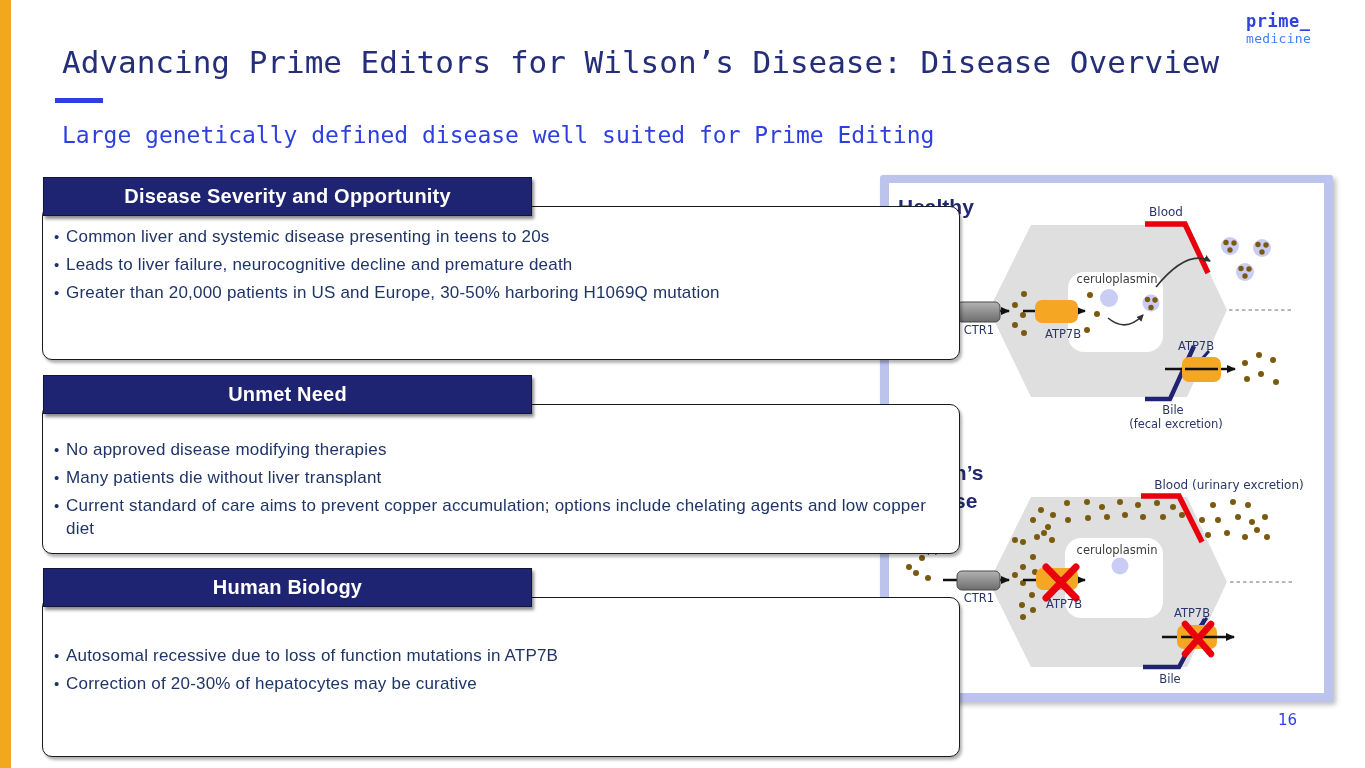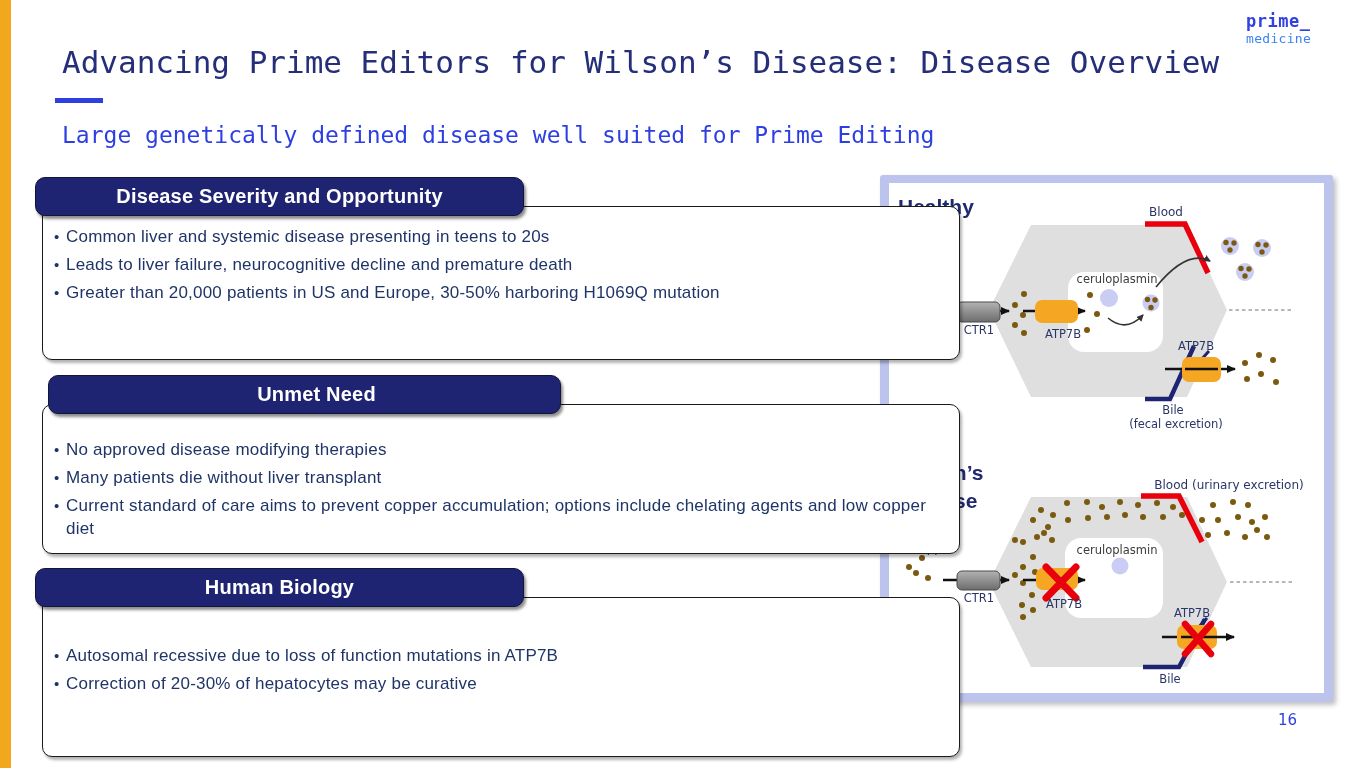--- a/index.html
+++ b/index.html
@@ -9,32 +9,32 @@
   .title{position:absolute;left:62px;top:44px;font-family:"DejaVu Sans Mono",monospace;
          font-size:31px;font-weight:500;color:#252e78;white-space:nowrap;}
   .title-dash{position:absolute;left:55px;top:98px;width:48px;height:5px;background:#2e3fe2;}
   .subtitle{position:absolute;left:62px;top:122px;font-family:"DejaVu Sans Mono",monospace;
             font-size:23px;color:#2e3fe2;white-space:nowrap;}
   .logo{position:absolute;left:1246px;top:13px;font-family:"DejaVu Sans Mono",monospace;line-height:1;}
   .logo .l1{display:block;font-size:17px;font-weight:bold;color:#3142e0;letter-spacing:.5px;}
   .logo .l2{display:block;font-size:13px;color:#3b82f6;margin-top:2px;letter-spacing:.3px;}
 
   .pill{position:absolute;width:487px;height:37px;background:#1f2472;border:1px solid #121536;
-        border-radius:10px;z-index:3;box-shadow:2px 3px 3px rgba(0,0,0,.45);
+        border-radius:0;z-index:3;box-shadow:2px 3px 3px rgba(0,0,0,.45);
         color:#fff;font-weight:bold;font-size:20px;letter-spacing:.2px;
-        display:flex;align-items:center;justify-content:center;}
+        display:flex;align-items:center;justify-content:center;margin-left:8px;}
   .bodybox{position:absolute;width:918px;background:#fff;border:1.5px solid #1a1a1a;
            border-radius:10px;z-index:2;box-shadow:2px 3px 3px rgba(0,0,0,.3);box-sizing:border-box;}
   .bodybox ul{list-style:none;margin:0;padding:0 10px 0 0;}
   .bodybox li{position:relative;padding-left:23px;margin-bottom:5px;
               font-size:17px;letter-spacing:.2px;line-height:23px;color:#1f3467;}
   .bodybox li::before{content:"•";position:absolute;left:11px;top:0;font-size:15px;color:#1f3467;}
   #sec1-pill{left:35px;top:177px;} #sec1-body{left:42px;top:206px;height:154px;padding:48px 0 0 0;}
   #sec1-body ul{margin-top:-30px;}
-  #sec2-pill{left:48px;top:375px;padding-left:24px;} #sec2-body{left:42px;top:404px;height:150px;padding:55px 0 0 0;}
+  #sec2-pill{left:35px;top:375px;} #sec2-body{left:42px;top:404px;height:150px;padding:55px 0 0 0;}
   #sec2-body ul{margin-top:-22px;}
   #sec3-pill{left:35px;top:568px;} #sec3-body{left:42px;top:597px;height:160px;padding:70px 0 0 0;}
   #sec3-body ul{margin-top:-24px;}
 
   .panelwrap{position:absolute;left:880px;top:175px;width:453px;height:527px;background:#bcc3ec;
              border-radius:3px;box-shadow:3px 3px 5px rgba(0,0,0,.25);}
   .panel{position:absolute;left:9px;width:435px;background:#fff;}
   #panel-healthy{top:8px;height:318px;}
   #panel-wilsons{top:272px;height:246px;}
   .panel svg{display:block;}

